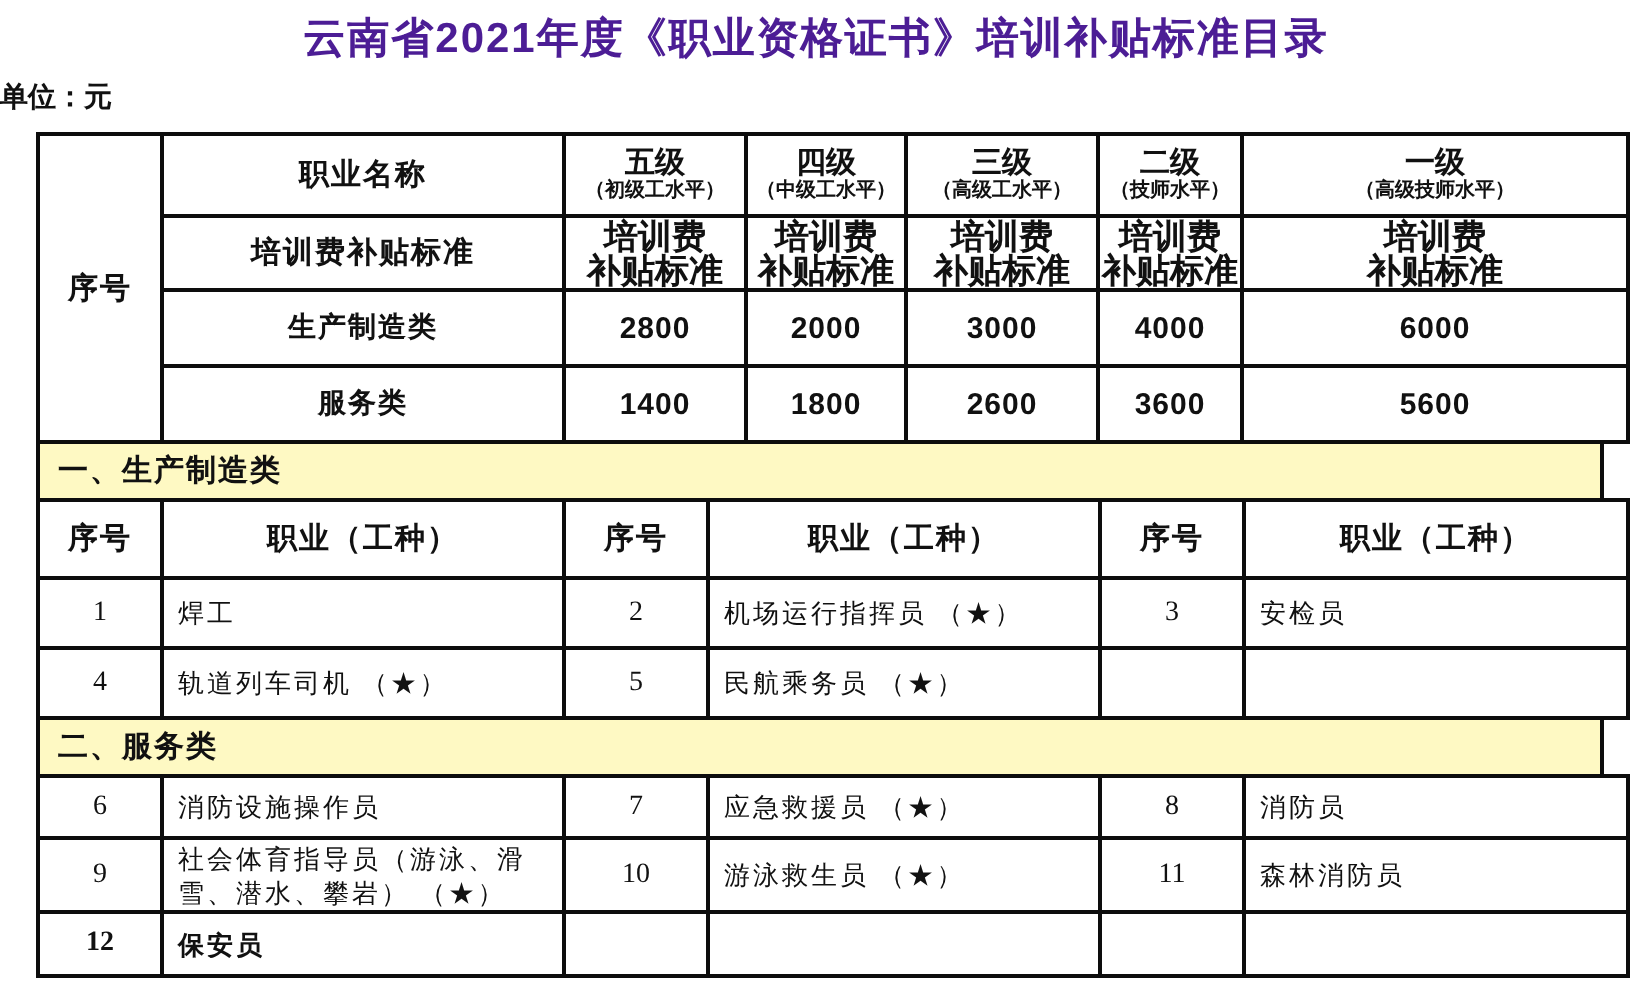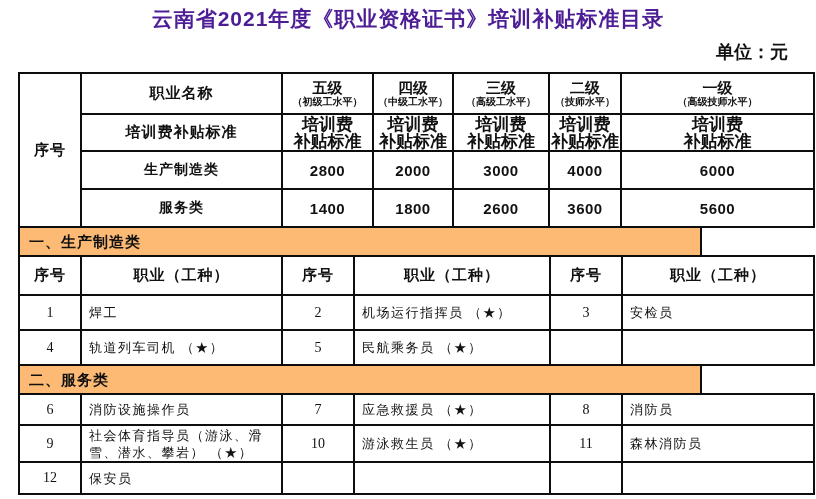--- a/index.html
+++ b/index.html
@@ -14,24 +14,23 @@
   }
   .title {
     padding-top: 5px;
     text-align: center;
     font-size: 21px;
     font-weight: bold;
     letter-spacing: 1px;
     color: #4c1d95;
   }
   .unit {
-    text-align: right;
     padding-right: 28px;
     margin-top: 7px;
-    font-size: 18px;
+    font-size: 14px;
     font-weight: 600;
     font-family: "Liberation Serif", serif;
   }
   .content { margin-left: 18px; width: 795px; margin-top: 8px; }
 
   table.tbl {
     border-collapse: collapse;
     table-layout: fixed;
     width: 795px;
   }
@@ -42,34 +41,34 @@
   }
   .center { text-align: center; }
   .hname { font-size: 15px; font-weight: bold; line-height: 17px; }
   .hsub  { font-size: 10px; font-weight: bold; line-height: 12px; }
   .hdr   { font-size: 15px; font-weight: bold; letter-spacing: 1px; }
   .two   { font-size: 17px; font-weight: bold; line-height: 17px; }
   .val   { font-size: 15px; font-weight: bold; letter-spacing: 0.5px; }
   .cat   { font-size: 14px; font-weight: bold; letter-spacing: 1px; }
 
   .h41 { height: 41px; } .h37 { height: 37px; } .h38 { height: 38px; margin-top: 28px; }
-  .h35 { height: 35px; } .h31 { height: 31px; } .h32 { height: 32px; }
+  .h35 { height: 35px; } .h31 { height: 31px; } .h32 { height: 32px; font-weight: bold; }
   .h39 { height: 39px; }
 
   .section-bar {
     margin-top: -2px;
-    width: 684px;
+    width: 784px;
     height: 31px;
     border: 2px solid #0d0d0d;
     font-size: 15px;
     font-weight: bold;
     letter-spacing: 1px;
     line-height: 27px;
     padding-left: 9px;
-    background: #fdba74;
+    background: #fef9c3;
     position: relative;
     z-index: 2;
   }
   table.sub { margin-top: -2px; }
 
   .num {
     text-align: center;
     font-family: "Liberation Serif", serif;
     font-size: 14px;
   }

